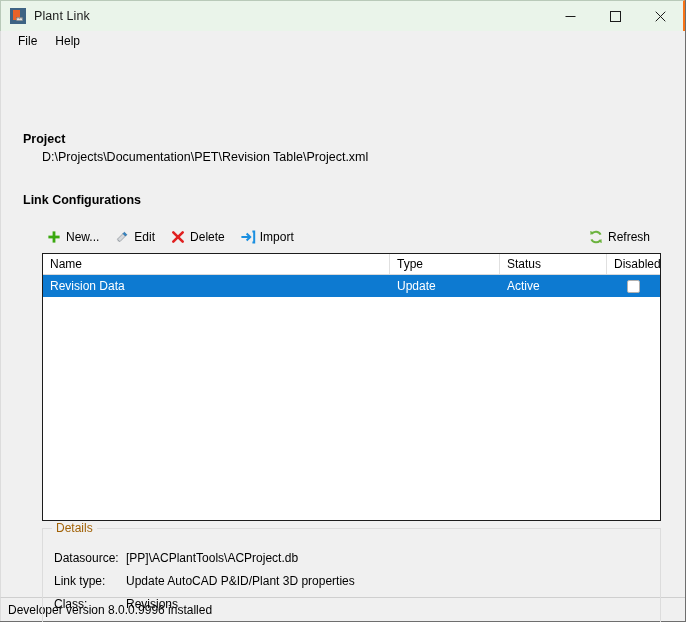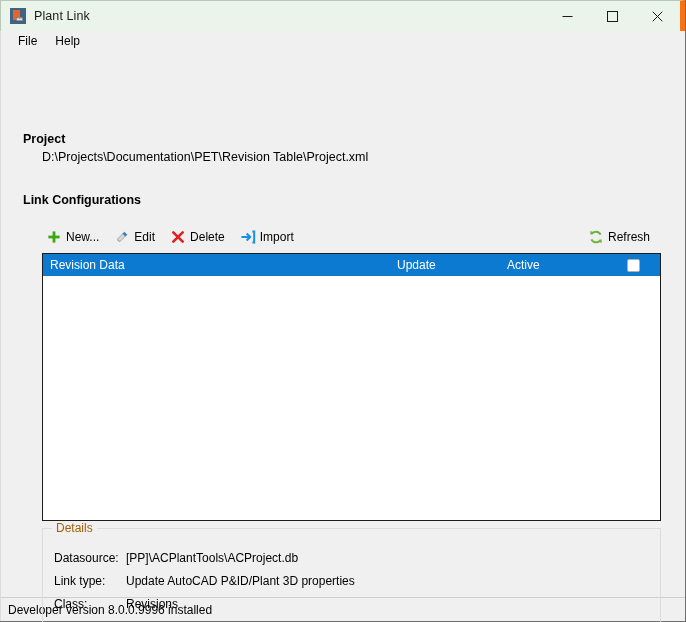--- a/index.html
+++ b/index.html
@@ -28,21 +28,21 @@
     display: flex;
     flex-direction: column;
   }
 
   
   .titlebar {
     height: 31px;
     background: #eaf4ea;
     border-top: 1px solid #b9c9b9;
     border-left: 1px solid #b9c9b9;
-    border-right: 5px solid #f97316;
+    border-right: 2px solid #f97316;
     box-sizing: border-box;
     display: flex;
     align-items: center;
     flex: 0 0 auto;
     position: relative;
   }
   .app-icon {
     width: 16px;
     height: 16px;
     margin-left: 9px;
@@ -340,20 +340,26 @@
           </g>
           <polygon points="2.2,2.0 6.2,3.4 2.6,6.0" fill="#6cb33f"></polygon>
           <polygon points="13.8,14.0 9.8,12.6 13.4,10.0" fill="#6cb33f"></polygon>
         </svg>
         <span>Refresh</span>
       </div>
     </div>
 
     <div class="listview">
 
+      <div class="lv-header">
+        <div class="lv-th" style="width:347px">Name</div>
+        <div class="lv-th" style="width:110px">Type</div>
+        <div class="lv-th" style="width:107px">Status</div>
+        <div class="lv-th" style="width:53px">Disabled</div>
+      </div>
 
       <div class="lv-row selected">
         <div class="lv-td" style="width:347px">Revision Data</div>
         <div class="lv-td" style="width:110px">Update</div>
         <div class="lv-td" style="width:107px">Active</div>
         <div class="lv-td center" style="width:53px">
           <span class="cb"></span>
         </div>
       </div>
     </div>

